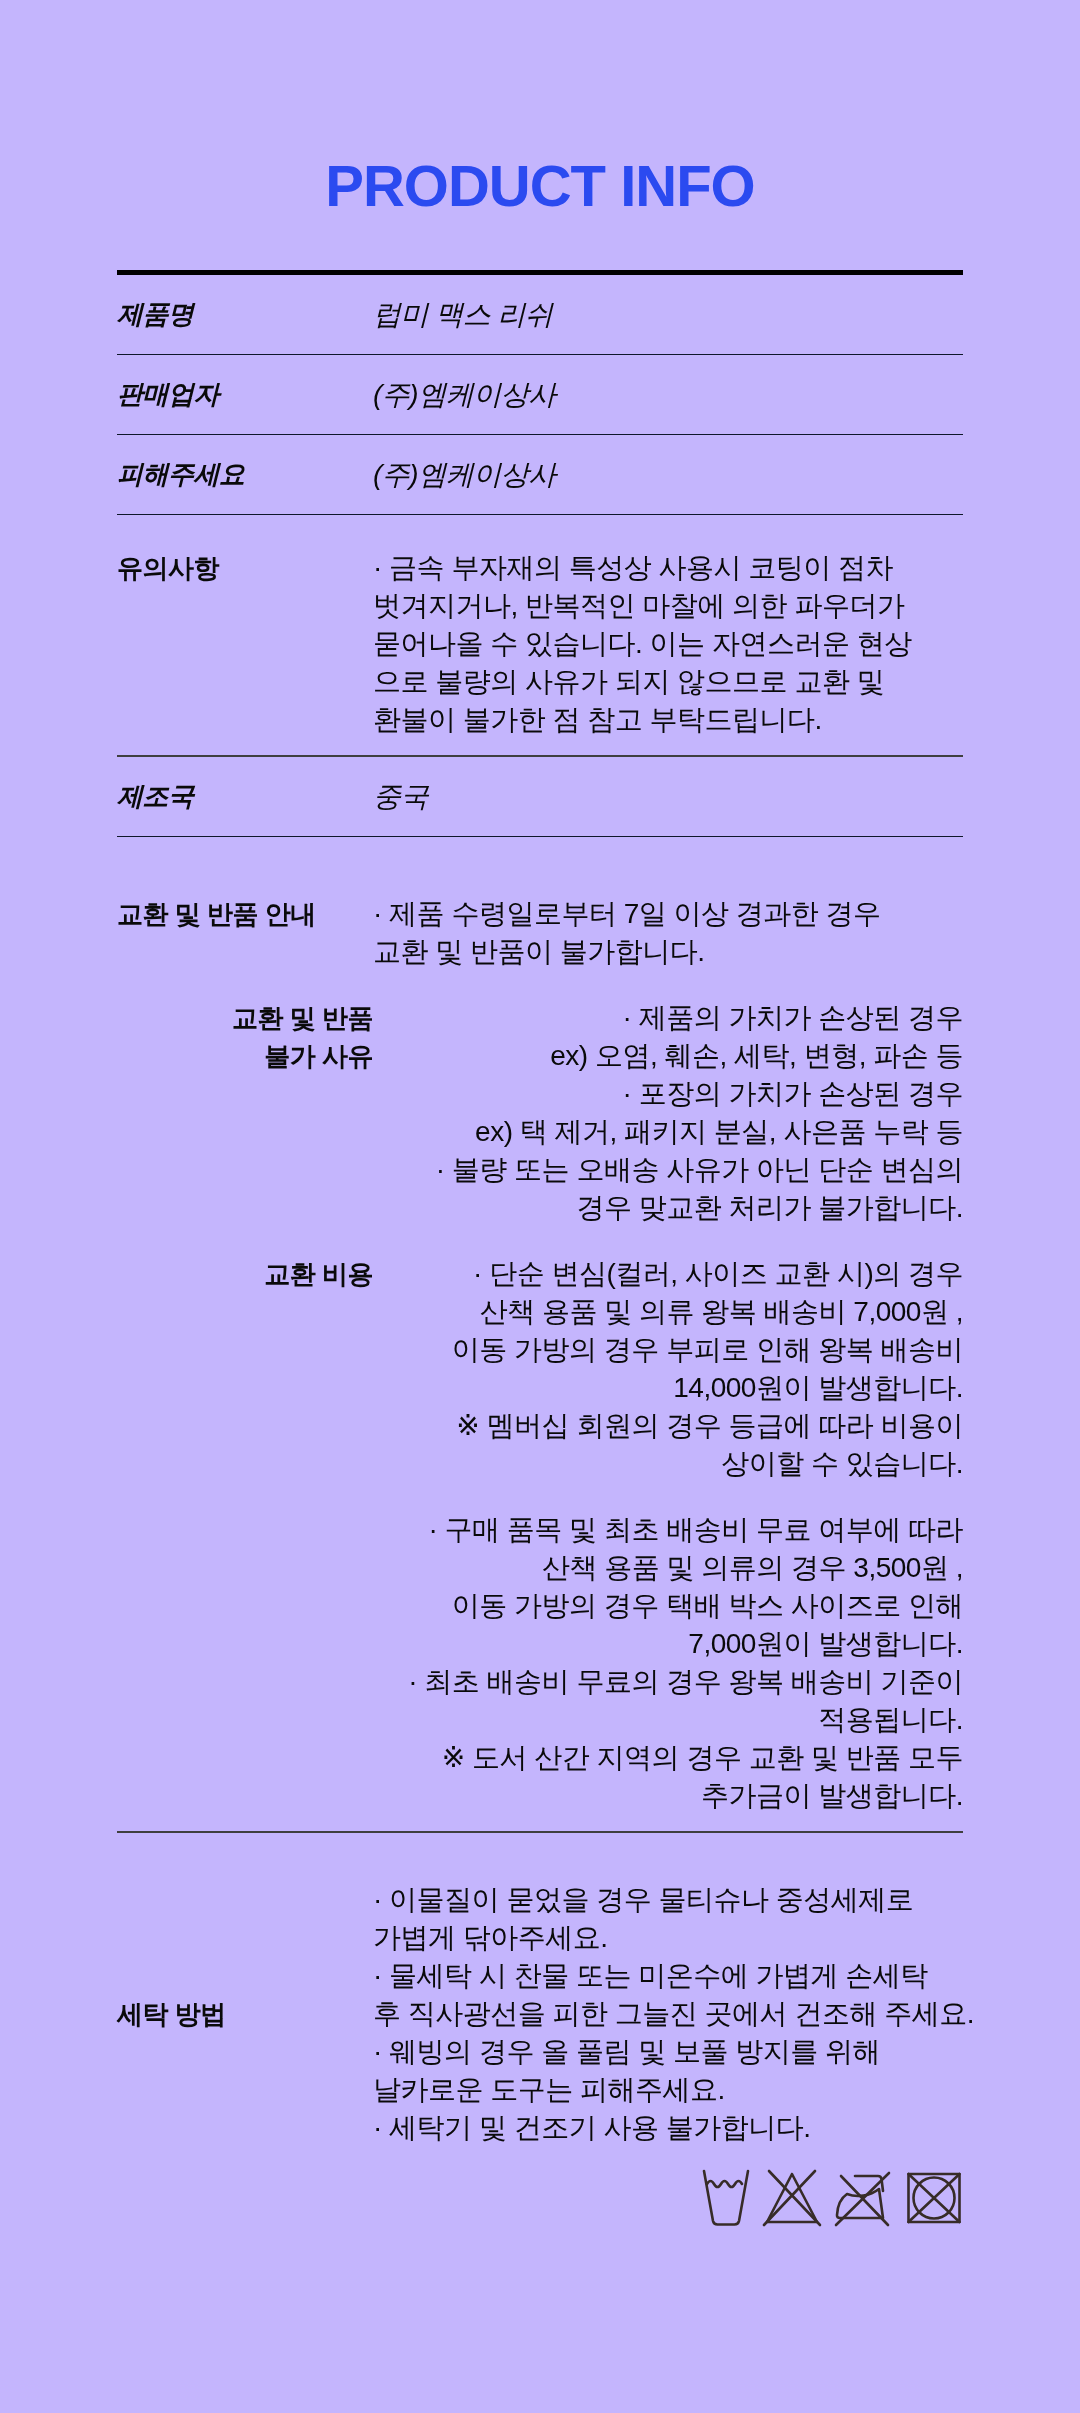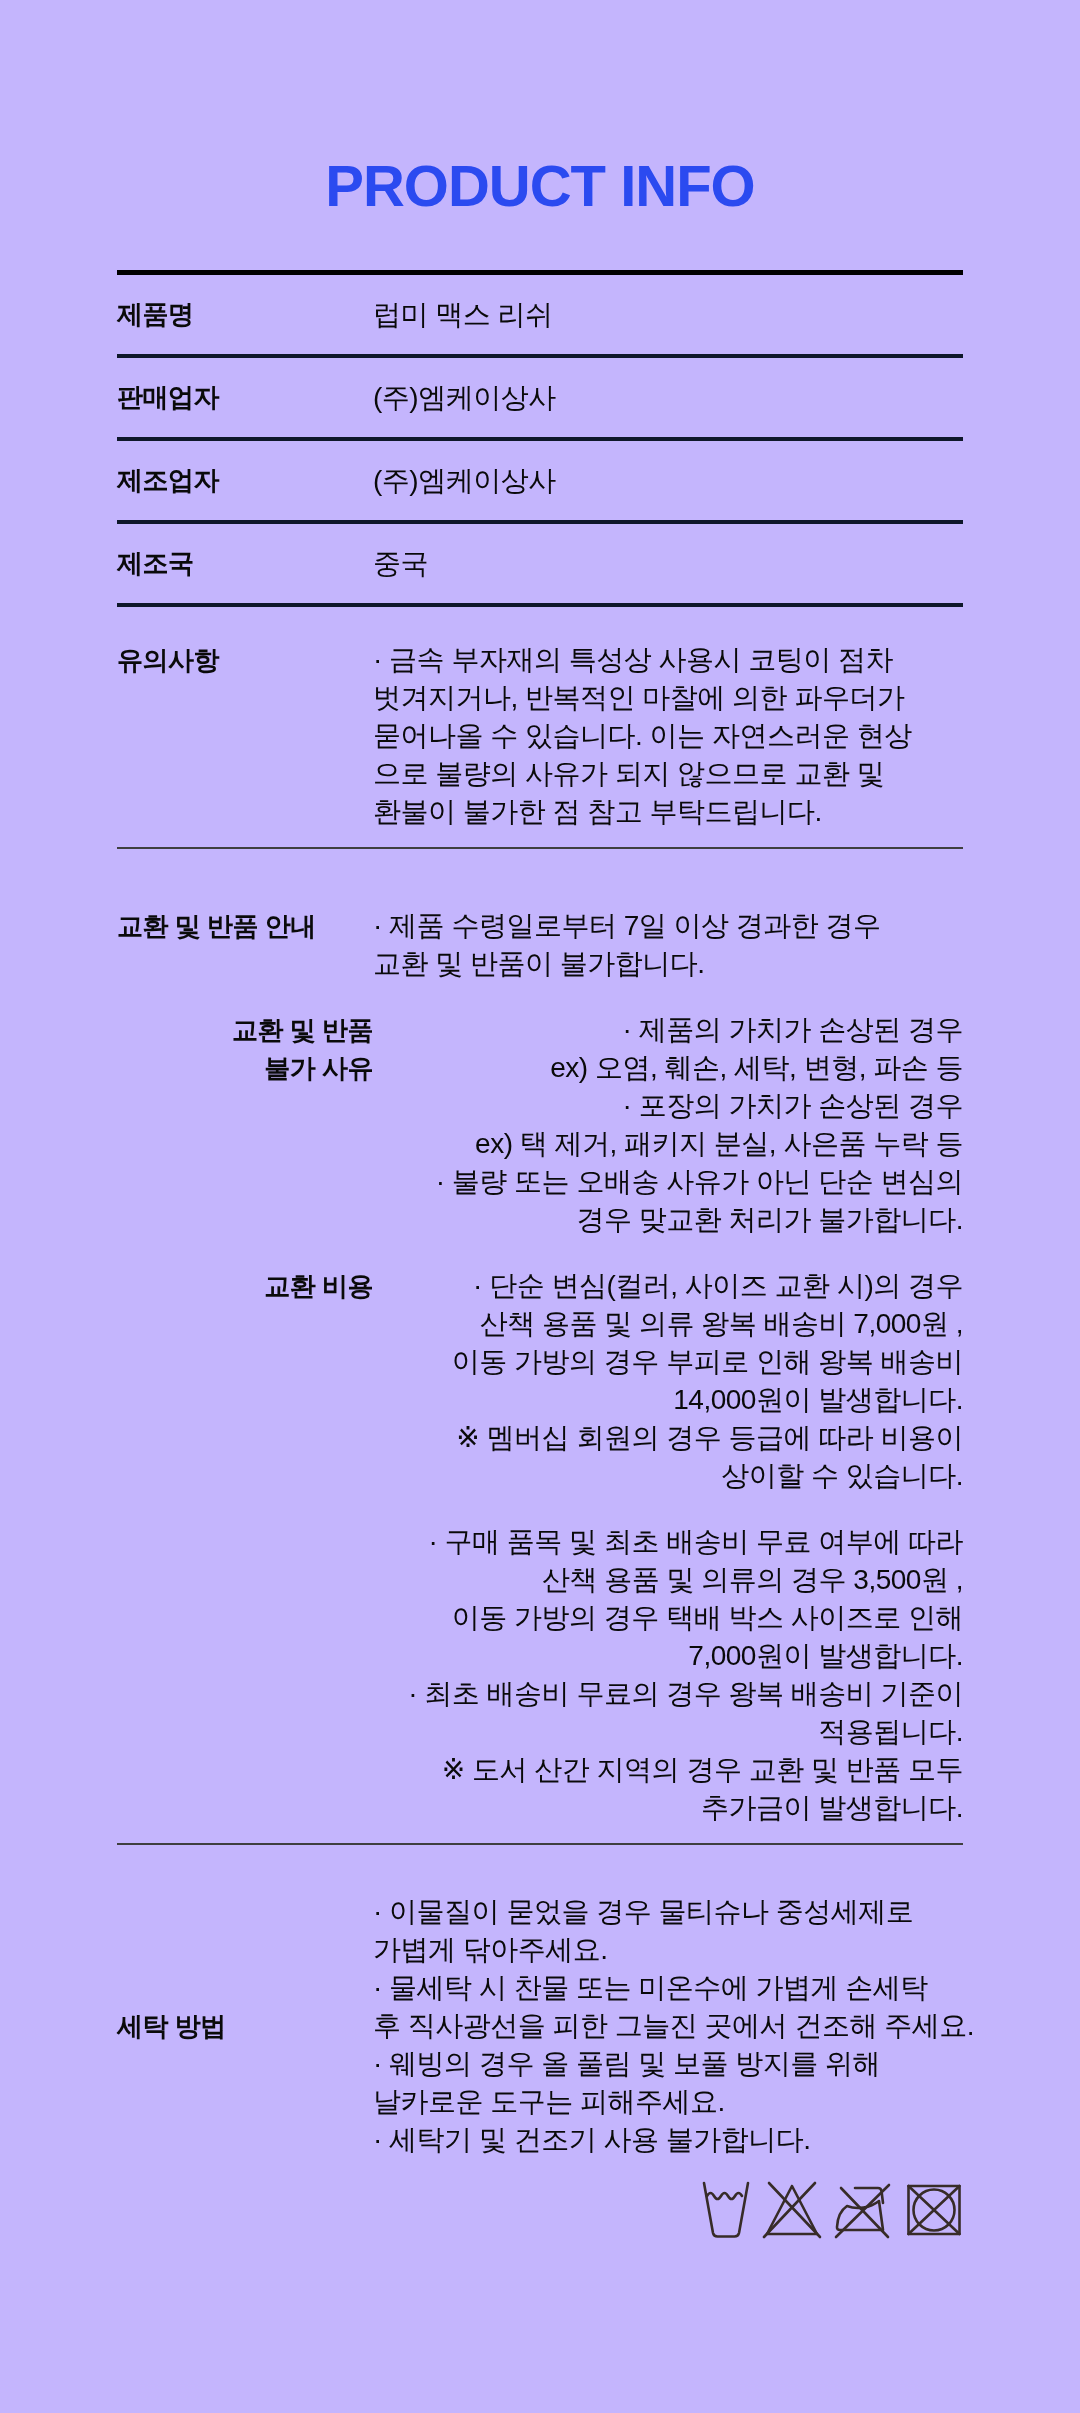--- a/index.html
+++ b/index.html
@@ -35,21 +35,21 @@
     white-space:pre;
     letter-spacing:-0.5px;
   }
   .val{
     flex:1 1 auto;
     font-size:28px;
     line-height:38px;
     white-space:pre;
     letter-spacing:-0.5px;
   }
-  .simple{padding:23px 0;border-bottom:4px solid #0f172a;}
+  .simple{padding:23px 0;border-bottom:1px solid #0f172a;font-style:italic;}
   .simple .lbl,.simple .val{line-height:33px;}
   .notice{padding:34px 0 16px;border-bottom:2px solid #3f3f3f;}
   .grp{padding:58px 0 16px;border-bottom:2px solid #3f3f3f;}
   .grp .row + .row{margin-top:28px;text-align:right;}
   .wash{padding:48px 0 0;align-items:center;}
   .care-icons{
     margin-top:22px;
     display:flex;
     justify-content:flex-end;
     align-items:flex-end;
@@ -71,36 +71,36 @@
       <div class="lbl">제품명</div>
       <div class="val">럽미 맥스 리쉬</div>
     </div>
 
     <div class="row simple">
       <div class="lbl">판매업자</div>
       <div class="val">(주)엠케이상사</div>
     </div>
 
     <div class="row simple">
-      <div class="lbl">제조업자</div>
+      <div class="lbl">피해주세요</div>
       <div class="val">(주)엠케이상사</div>
-    </div>
-
-    <div class="row simple">
-      <div class="lbl">제조국</div>
-      <div class="val">중국</div>
     </div>
 
     <div class="row notice">
       <div class="lbl">유의사항</div>
       <div class="val">· 금속 부자재의 특성상 사용시 코팅이 점차
 벗겨지거나, 반복적인 마찰에 의한 파우더가
 묻어나올 수 있습니다. 이는 자연스러운 현상
 으로 불량의 사유가 되지 않으므로 교환 및
 환불이 불가한 점 참고 부탁드립니다.</div>
+    </div>
+
+    <div class="row simple">
+      <div class="lbl">제조국</div>
+      <div class="val">중국</div>
     </div>
 
     <div class="grp">
 
       <div class="row">
         <div class="lbl">교환 및 반품 안내</div>
         <div class="val">· 제품 수령일로부터 7일 이상 경과한 경우
 교환 및 반품이 불가합니다.</div>
       </div>
 

